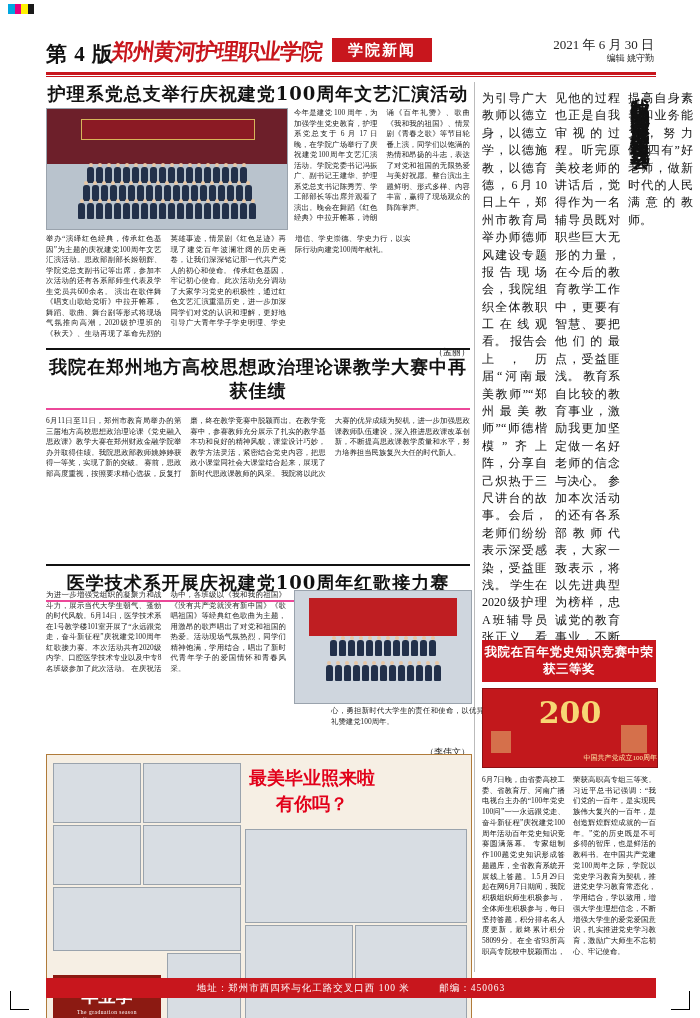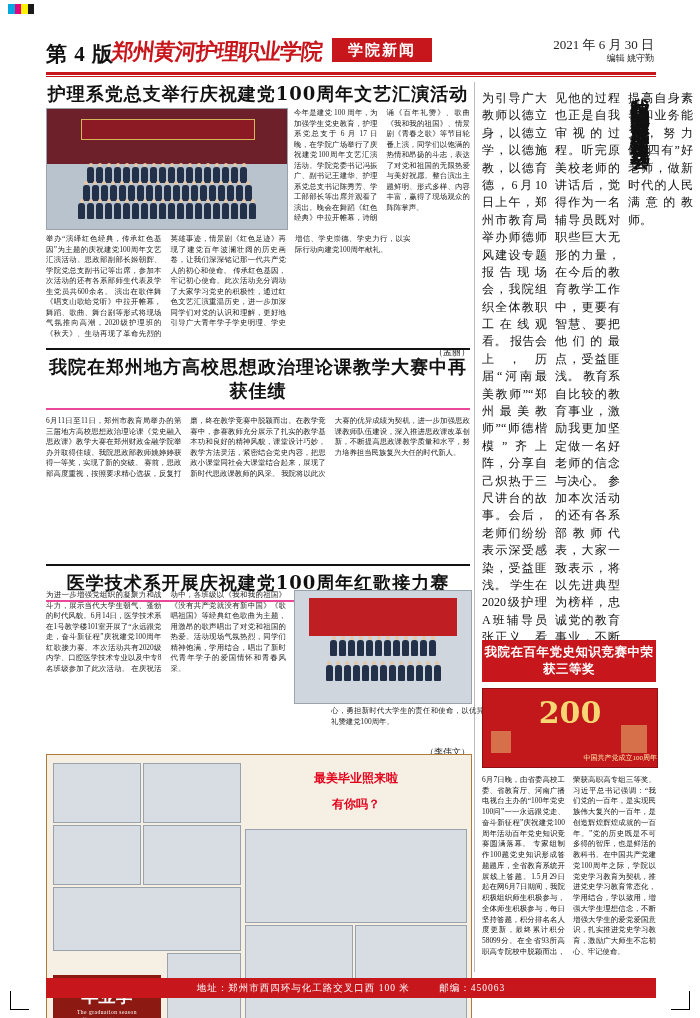--- a/index.html
+++ b/index.html
@@ -99,23 +99,22 @@
   .art3{position:absolute;left:0;top:482px;width:424px;}
   .art3 .ph{position:absolute;left:248px;top:26px;width:176px;height:112px;}
   .art3 .tx{position:absolute;left:0;top:26px;width:240px;height:146px;}
   .art3 .tx2{position:absolute;left:248px;top:142px;width:176px;height:36px;margin-left:37px;}
 
   
   .collage{position:absolute;left:0;top:672px;width:424px;height:290px;border:1px solid #b07b3a;background:#f6efe4;}
   .collage .g{position:absolute;}
   .slogan{
     position:absolute;left:200px;top:10px;width:130px;height:58px;
-    color:#e2001a;font-size:12px;font-weight:bold;line-height:26px;text-align:center;
+    color:#e2001a;font-size:18px;font-weight:bold;line-height:26px;text-align:center;
     font-family:"DejaVu Serif",serif;
-    margin-left:44px;
   }
   .stamp{
     position:absolute;left:6px;bottom:6px;width:108px;height:64px;
     background:#8c1a12;color:#fff;font-size:9px;text-align:center;
     display:flex;flex-direction:column;justify-content:center;line-height:1.4;
   }
   .stamp .big{font-size:17px;font-weight:bold;}
   .stamp .eng{font-size:5.5px;letter-spacing:.5px;}
 
   

